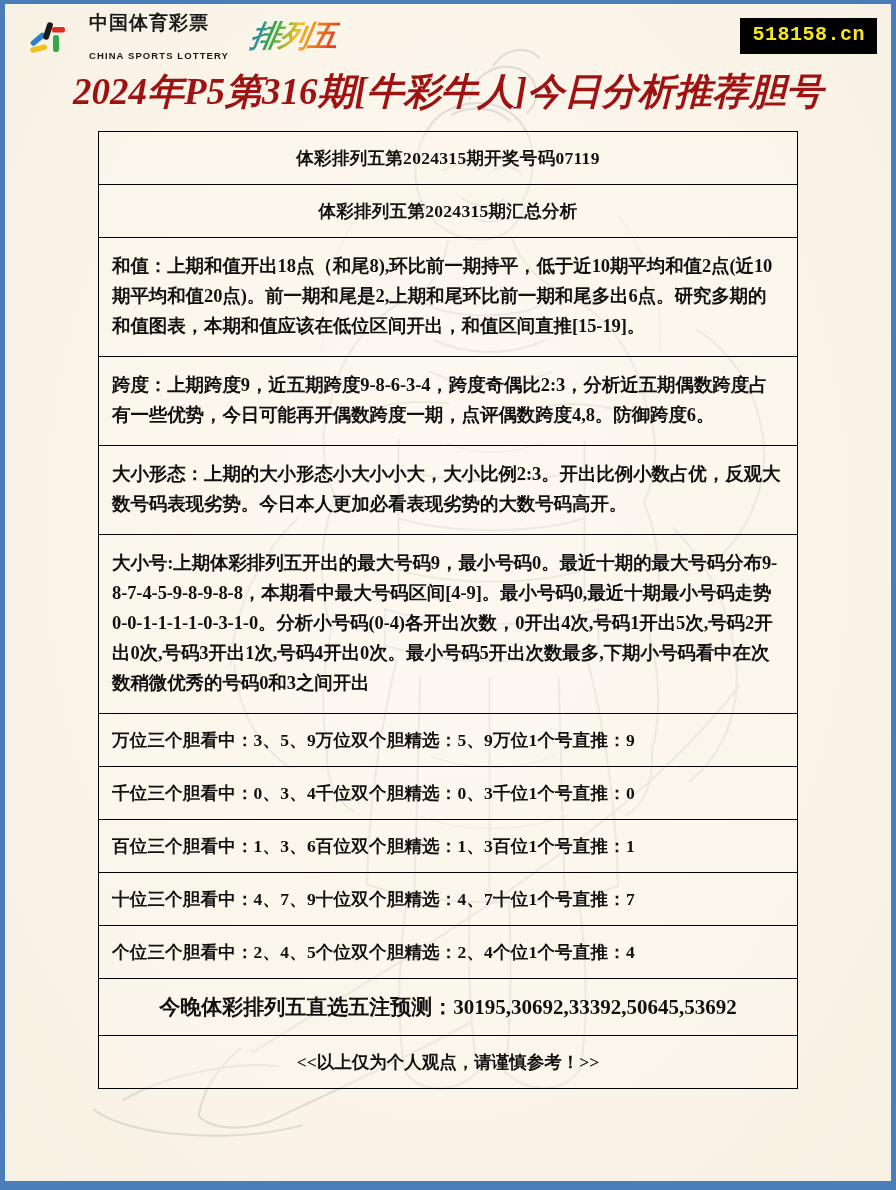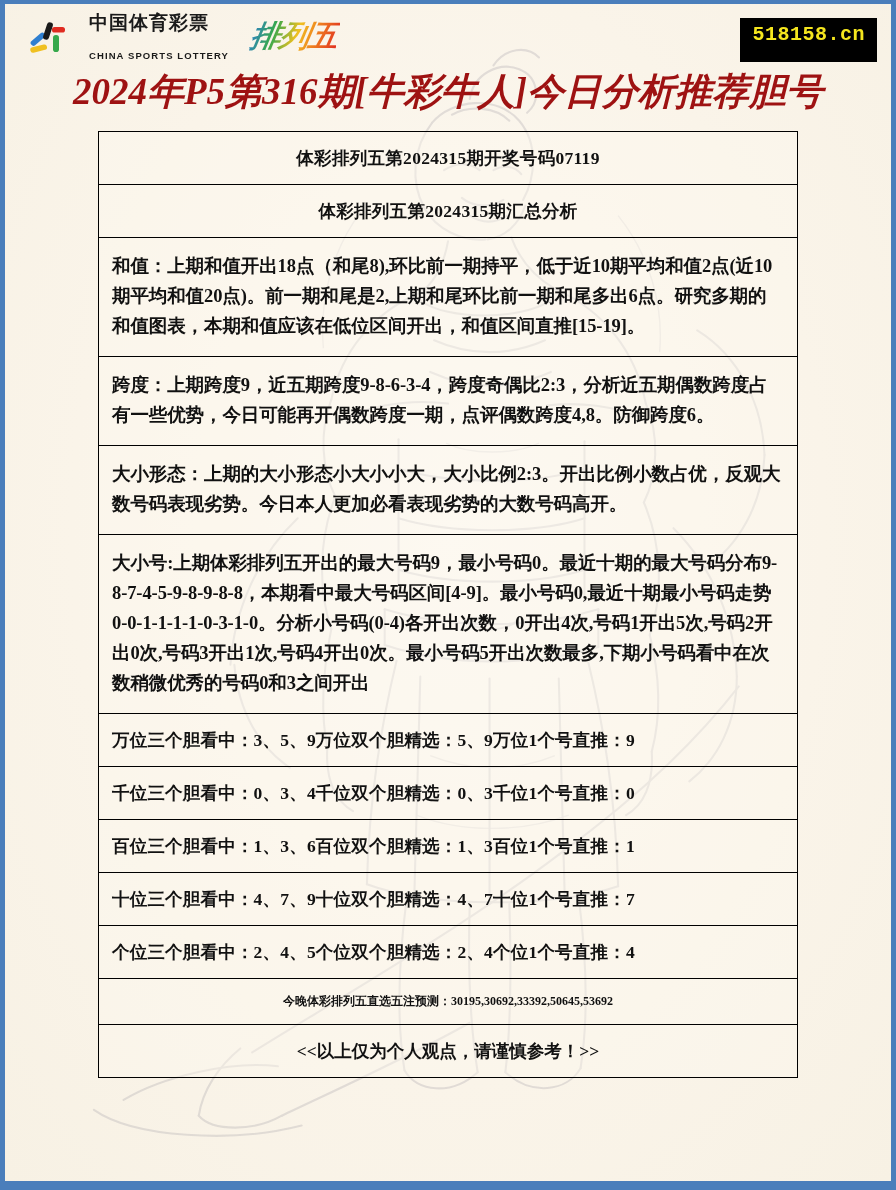--- a/index.html
+++ b/index.html
@@ -59,21 +59,21 @@
     font-style: italic;
     letter-spacing: -1px;
     margin-left: 4px;
     background: linear-gradient(100deg,#2f7fd0 0%,#36a84b 26%,#f0c020 52%,#ef8020 72%,#e02b20 100%);
     -webkit-background-clip: text; background-clip: text;
     -webkit-text-fill-color: transparent; color: transparent;
     transform: skewX(-10deg);
   }
   #site-badge {
     position: absolute; right: 14px; top: 14px;
-    background: #000; padding: 4px 11px 15px 11px;
+    background: #000; padding: 4px 11px 7px 11px;
     font-family: "Liberation Mono", "DejaVu Sans Mono", monospace;
     font-size: 20px; font-weight: bold; color: #f5e61e;
     letter-spacing: 0.5px;
     border: 1px solid #000;
   }
   
   #page-title {
     position: relative; z-index: 2;
     text-align: center;
     color: #9e1212;
@@ -118,21 +118,21 @@
   td.rec-cell {
     text-align: left;
     font-size: 17.5px;
     font-weight: bold;
     color: #111;
     padding: 24px 10px;
     letter-spacing: 0.2px;
   }
   td.predict-cell {
     text-align: center;
-    font-size: 12px;
+    font-size: 21px;
     font-weight: bold;
     color: #111;
     padding: 24px 10px;
   }
   td.footer-cell {
     text-align: center;
     font-size: 17.5px;
     font-weight: bold;
     color: #111;
     padding: 21px 10px;

